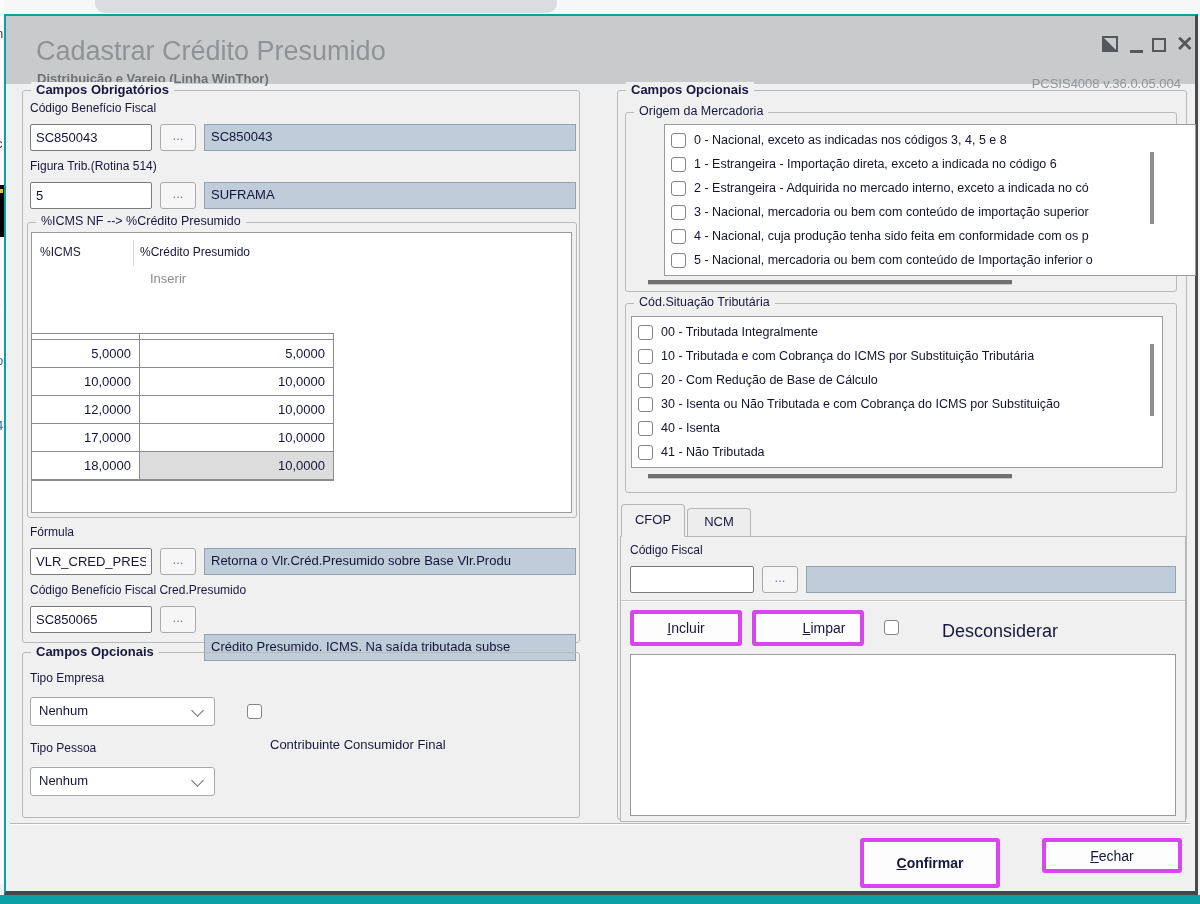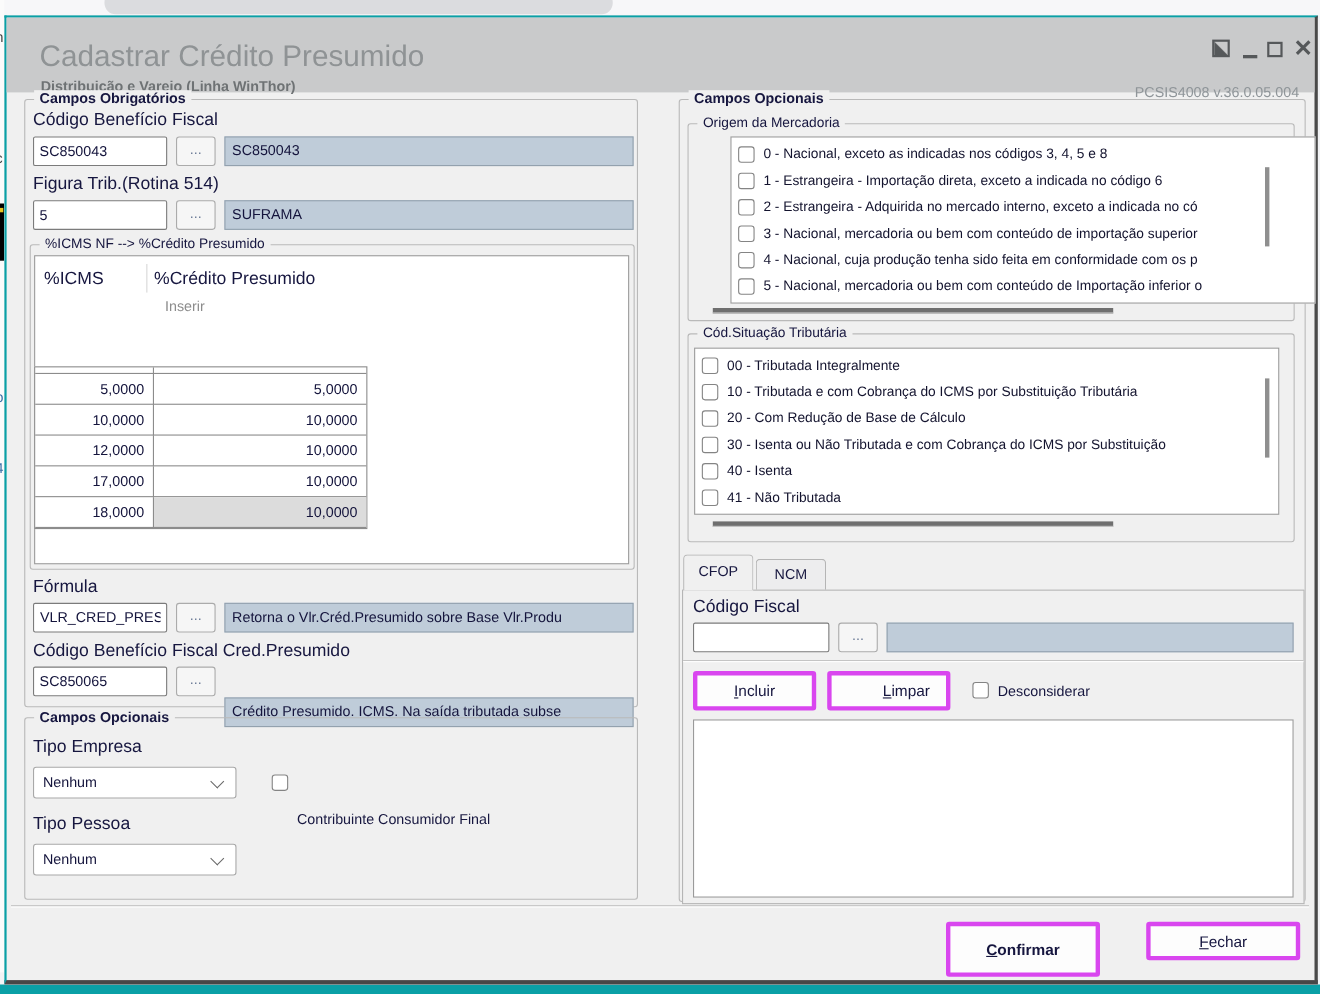--- a/index.html
+++ b/index.html
@@ -25,21 +25,21 @@
   .subtitle{position:absolute;left:31px;top:55px;font-size:13px;font-weight:bold;color:#6e7274;}
   .version{position:absolute;right:14px;top:60px;font-size:13px;color:#8f9599;}
   .winctl{position:absolute;top:20px;cursor:default;}
   .ctl-resize{left:1096px;width:16px;height:16px;box-sizing:border-box;border:2px solid #55585a;
               background:linear-gradient(to top right,#55585a 47%,#c9cacb 53%);}
   .ctl-min{left:1124px;top:34px;width:13px;height:3px;background:#55585a;}
   .ctl-max{left:1146px;top:22px;width:14px;height:14px;box-sizing:border-box;border:2px solid #55585a;}
   .ctl-close{left:1170px;top:16px;font-size:21px;color:#55585a;font-weight:bold;}
 
   
-  .lbl{position:absolute;font-size:16px;color:#16163f;white-space:nowrap;}
+  .lbl{position:absolute;font-size:12px;color:#16163f;white-space:nowrap;}
   .grp{position:absolute;border:1px solid #b9b9b9;border-radius:3px;box-sizing:border-box;}
   .grp .legend{position:absolute;top:-9px;left:8px;background:#f0f0f0;padding:0 5px;font-size:12.5px;color:#16163f;white-space:nowrap;}
   .grp .legend.bold{font-weight:bold;font-size:13px;}
   .inp{position:absolute;height:27px;box-sizing:border-box;border:1px solid #7b7b7b;border-radius:2px;
        background:#fff;font-family:"Liberation Sans",sans-serif;font-size:13px;color:#14143c;padding:0 5px;}
   .browse{position:absolute;width:36px;height:27px;box-sizing:border-box;border:1px solid #ababab;border-radius:3px;
           background:#f6f6f6;color:#6a7a96;font-size:13px;text-align:center;line-height:22px;cursor:pointer;}
   .ro{position:absolute;height:27px;box-sizing:border-box;border:1px solid #93a1ae;background:#bfccd9;
       font-size:13px;color:#14143c;padding:4px 6px;white-space:nowrap;overflow:hidden;}
   .btn{position:absolute;box-sizing:border-box;background:#fdfdfd;border:4px solid #d946ef;border-radius:3px;
@@ -268,21 +268,21 @@
 
   <div class="panel-div"></div>
 
   <div class="btn z4" style="left:630px;top:610px;width:112px;height:36px;">
     <span class="btn-label">Incluir</span>
   </div>
   <div class="btn z4" style="left:752px;top:610px;width:112px;height:36px;padding-left:32px;">
     <span class="btn-label">Limpar</span>
   </div>
   <span class="cb abs z4" style="left:884px;top:620px;"></span>
-  <div class="lbl z4" style="left:907px;top:621px;font-size:13px;text-align:center;">Desconsiderar</div>
+  <div class="lbl z4" style="left:942px;top:621px;font-size:18px;text-align:center;">Desconsiderar</div>
 
   <div class="biglist"></div>
 
   <div class="footer-groove"></div>
   <div class="btn" style="left:860px;top:838px;width:140px;height:50px;font-weight:bold;">
     <span class="btn-label">Confirmar</span>
   </div>
   <div class="btn" style="left:1042px;top:838px;width:140px;height:35px;">
     <span class="btn-label">Fechar</span>
   </div>

